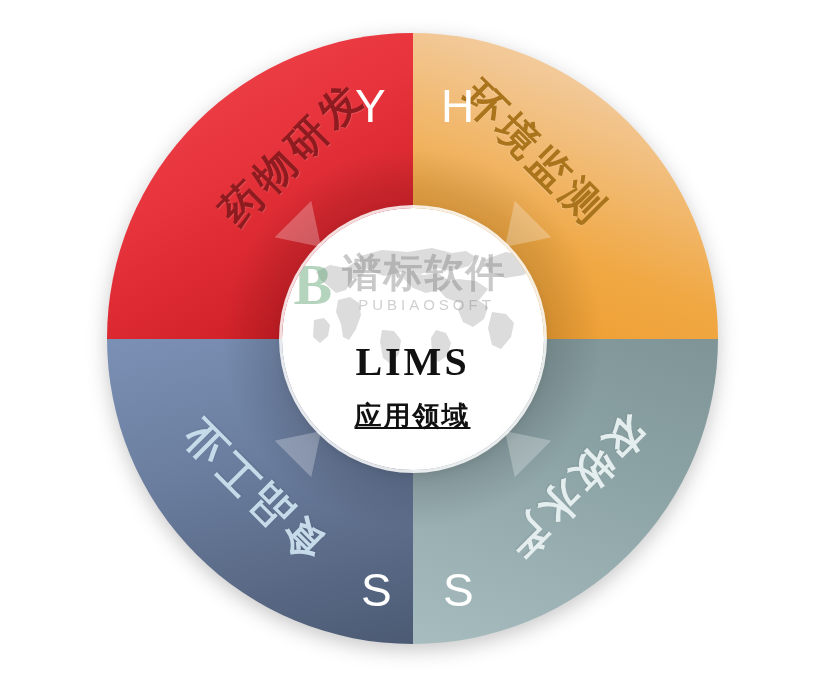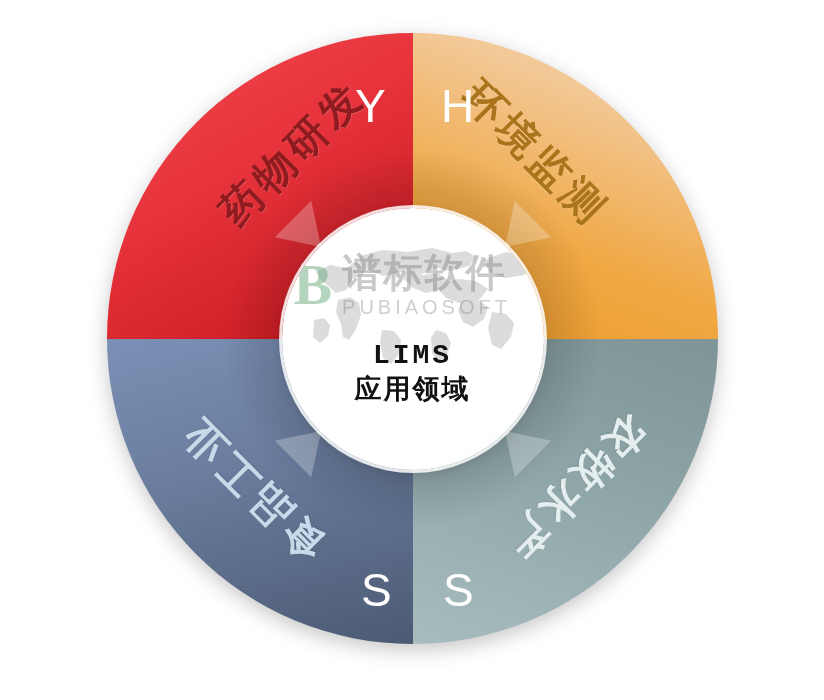--- a/index.html
+++ b/index.html
@@ -133,50 +133,51 @@
   }
   .wm-cn {
     font-size: 39px;
     font-weight: 700;
     letter-spacing: 2px;
     color: rgba(120,120,120,0.40);
     line-height: 1.1;
     padding-left: 24px;
   }
   .wm-en {
-    font-size: 20px;
+    font-size: 15px;
     letter-spacing: 4px;
     color: rgba(130,130,130,0.38);
     padding-left: 28px;
     margin-top: 2px;
   }
 
   .hub-text {
     position: absolute;
     left: 0;
     top: 132px;
     width: 100%;
     text-align: center;
     z-index: 2;
   }
   .hub-title {
-    font-family: Liberation Mono, monospace;
-    font-size: 28px;
+    font-family: Liberation Serif, serif;
+    font-size: 40px;
     font-weight: 700;
     letter-spacing: 3px;
     color: #111111;
     line-height: 1.12;
   }
   .hub-sub {
     font-size: 27px;
     font-weight: 700;
     letter-spacing: 2px;
     color: #111111;
     line-height: 1.2;
-    margin-top: 2px;
+    margin-top: 16px;
+    text-decoration: underline;
   }
 
   
   .ring-label {
     position: absolute;
     left: 50%;
     top: 50%;
     width: 0;
     height: 0;
     z-index: 4;

